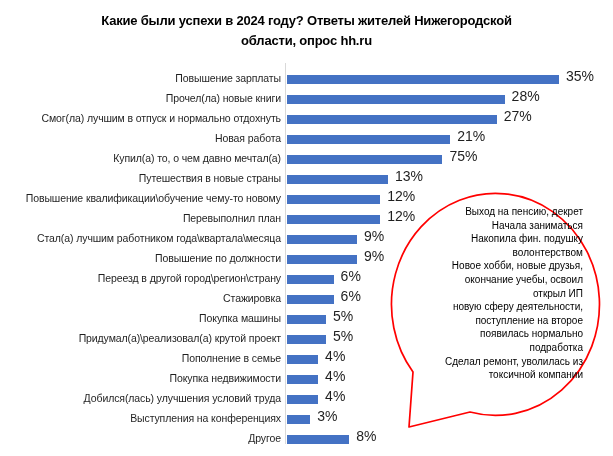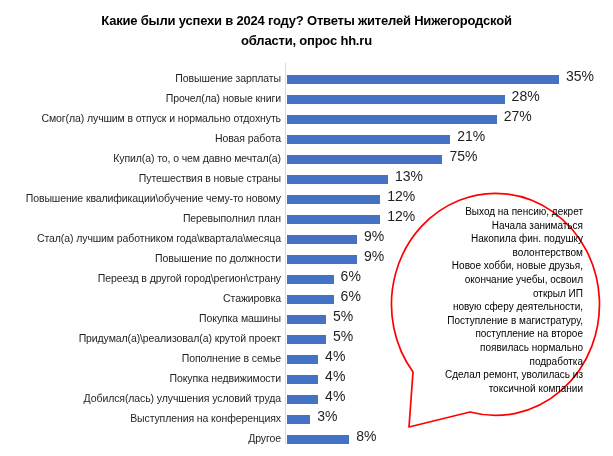--- a/index.html
+++ b/index.html
@@ -162,21 +162,20 @@
 
   <div class="callout-text">
       <div>Выход на пенсию, декрет</div>
       <div>Начала заниматься</div>
       <div>Накопила фин. подушку</div>
       <div>волонтерством</div>
       <div>Новое хобби, новые друзья,</div>
       <div>окончание учебы, освоил</div>
       <div>открыл ИП</div>
       <div>новую сферу деятельности,</div>
-      <div>Поступление в магистратуру,</div>
       <div>поступление на второе</div>
       <div>появилась нормально</div>
       <div>подработка</div>
       <div>Сделал ремонт, уволилась из</div>
       <div>токсичной компании</div>
     </div>
 
 </div>
 
 </body></html>

